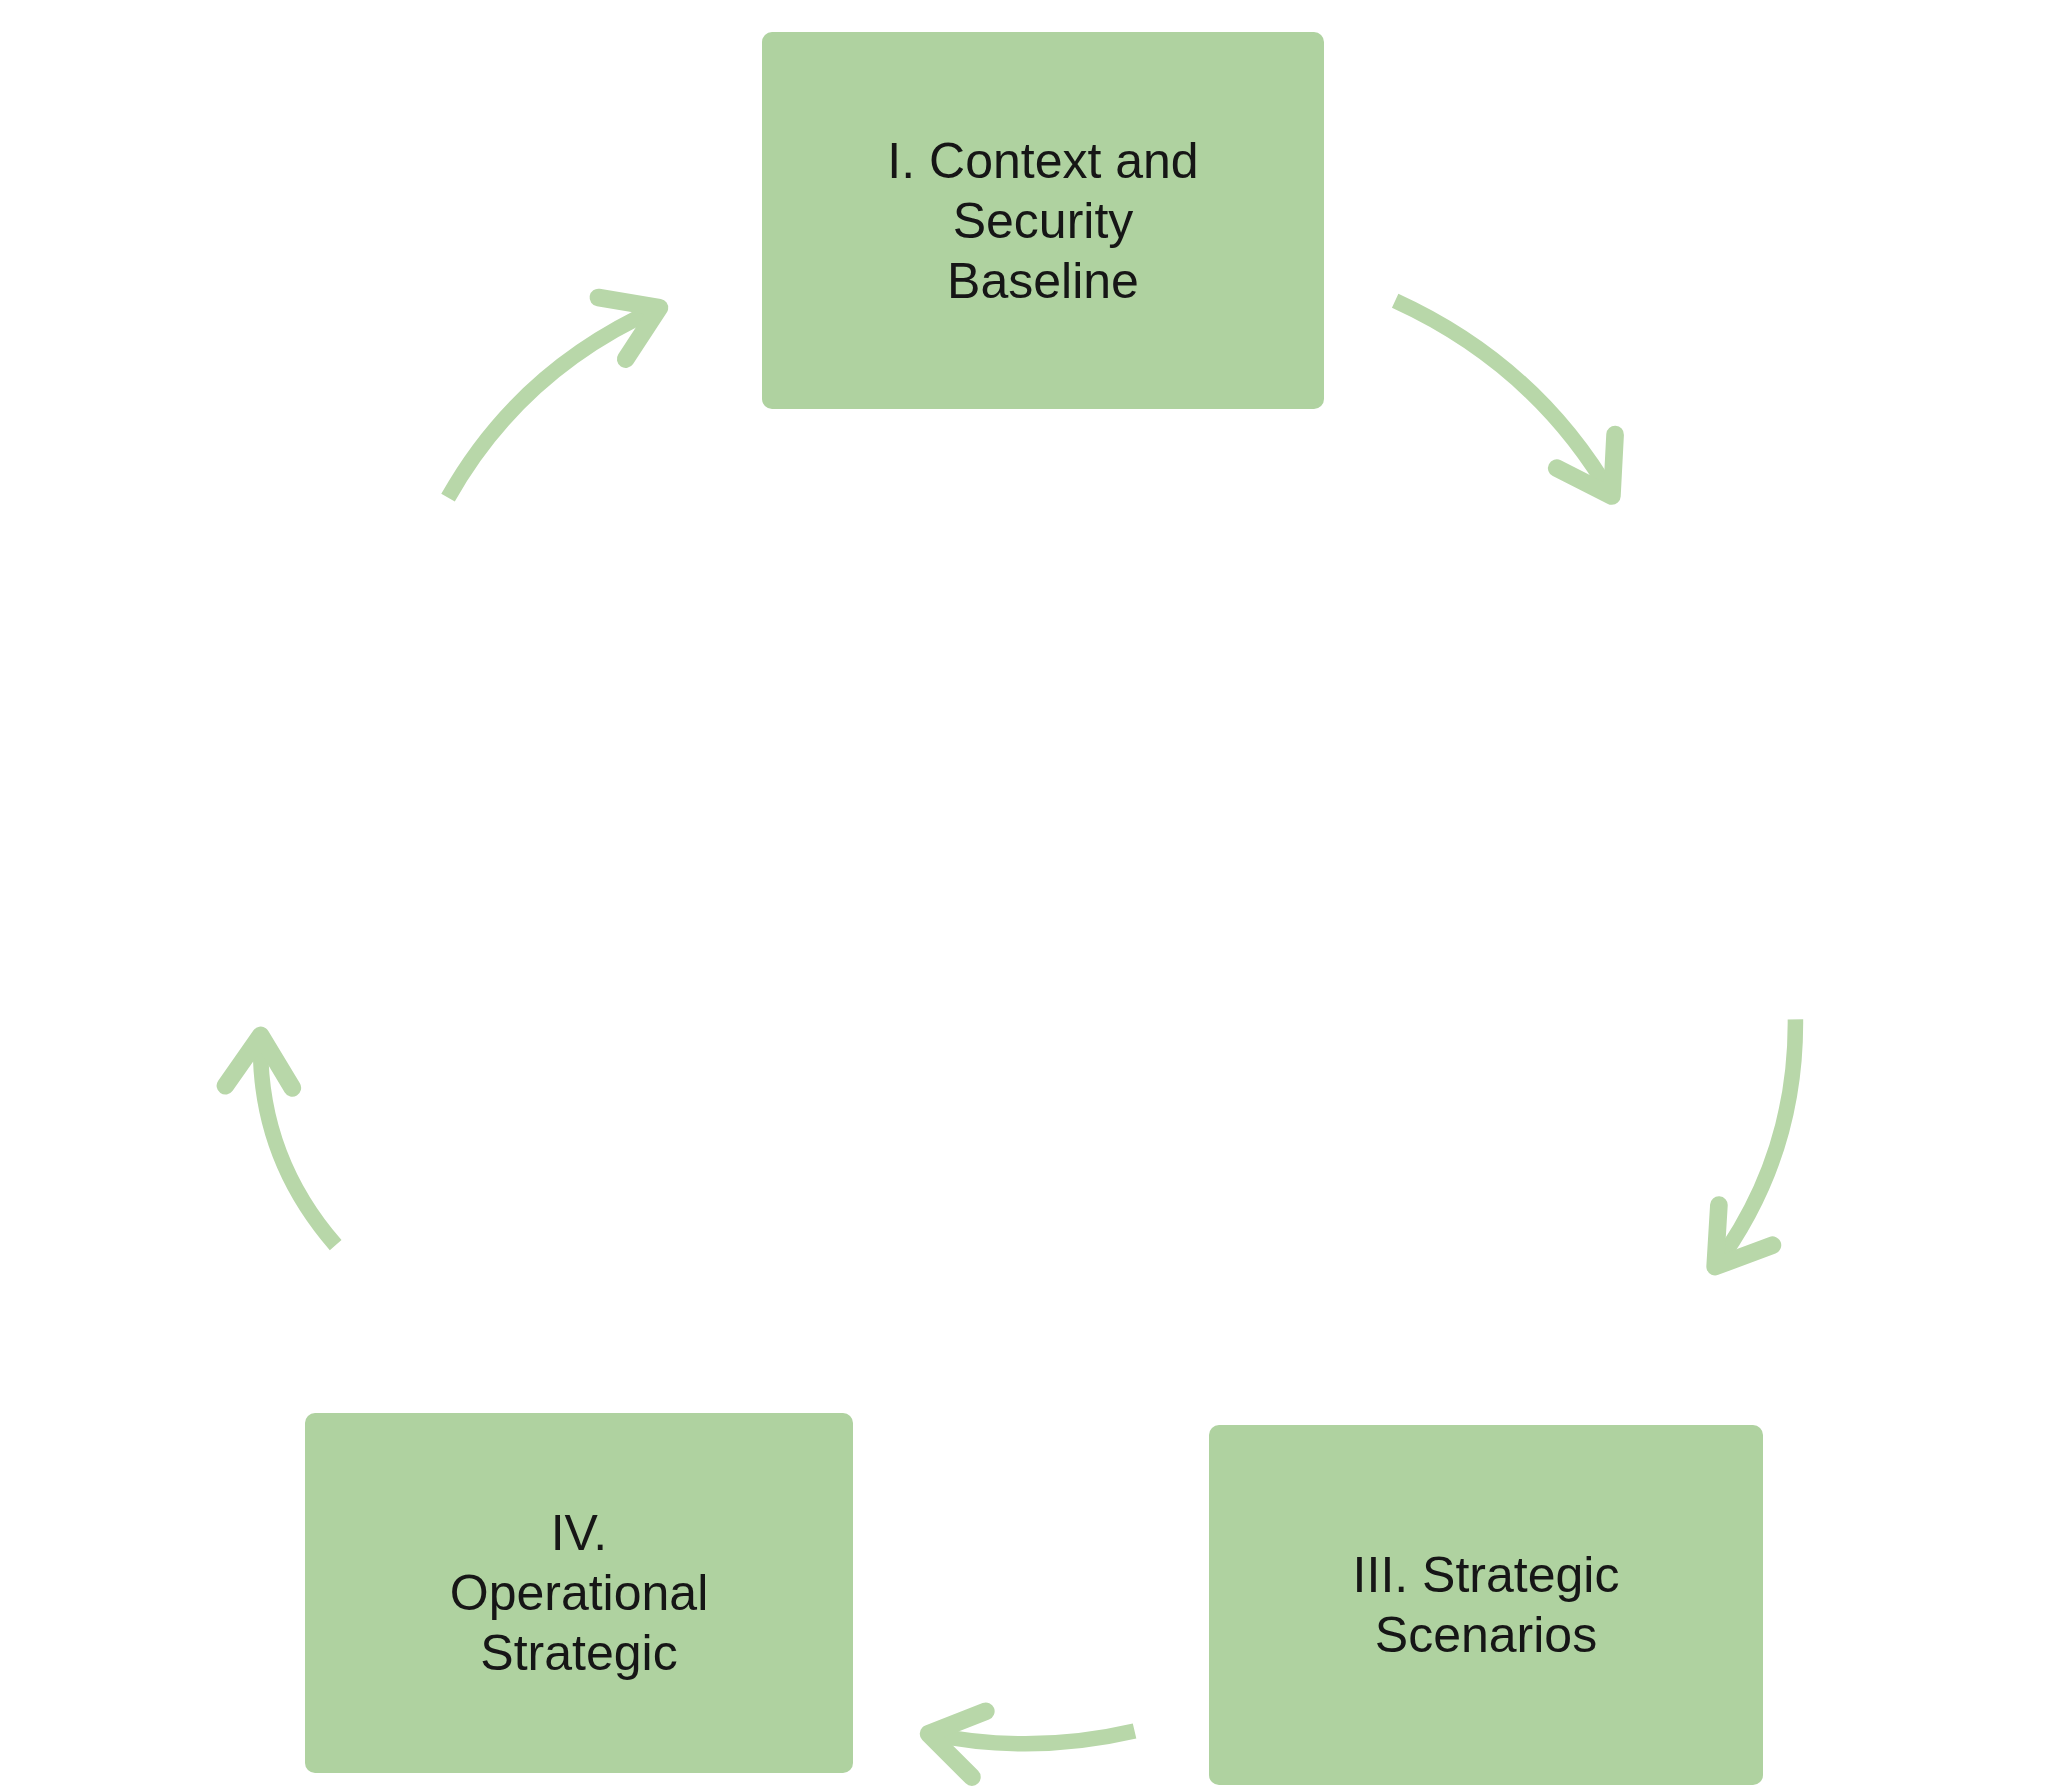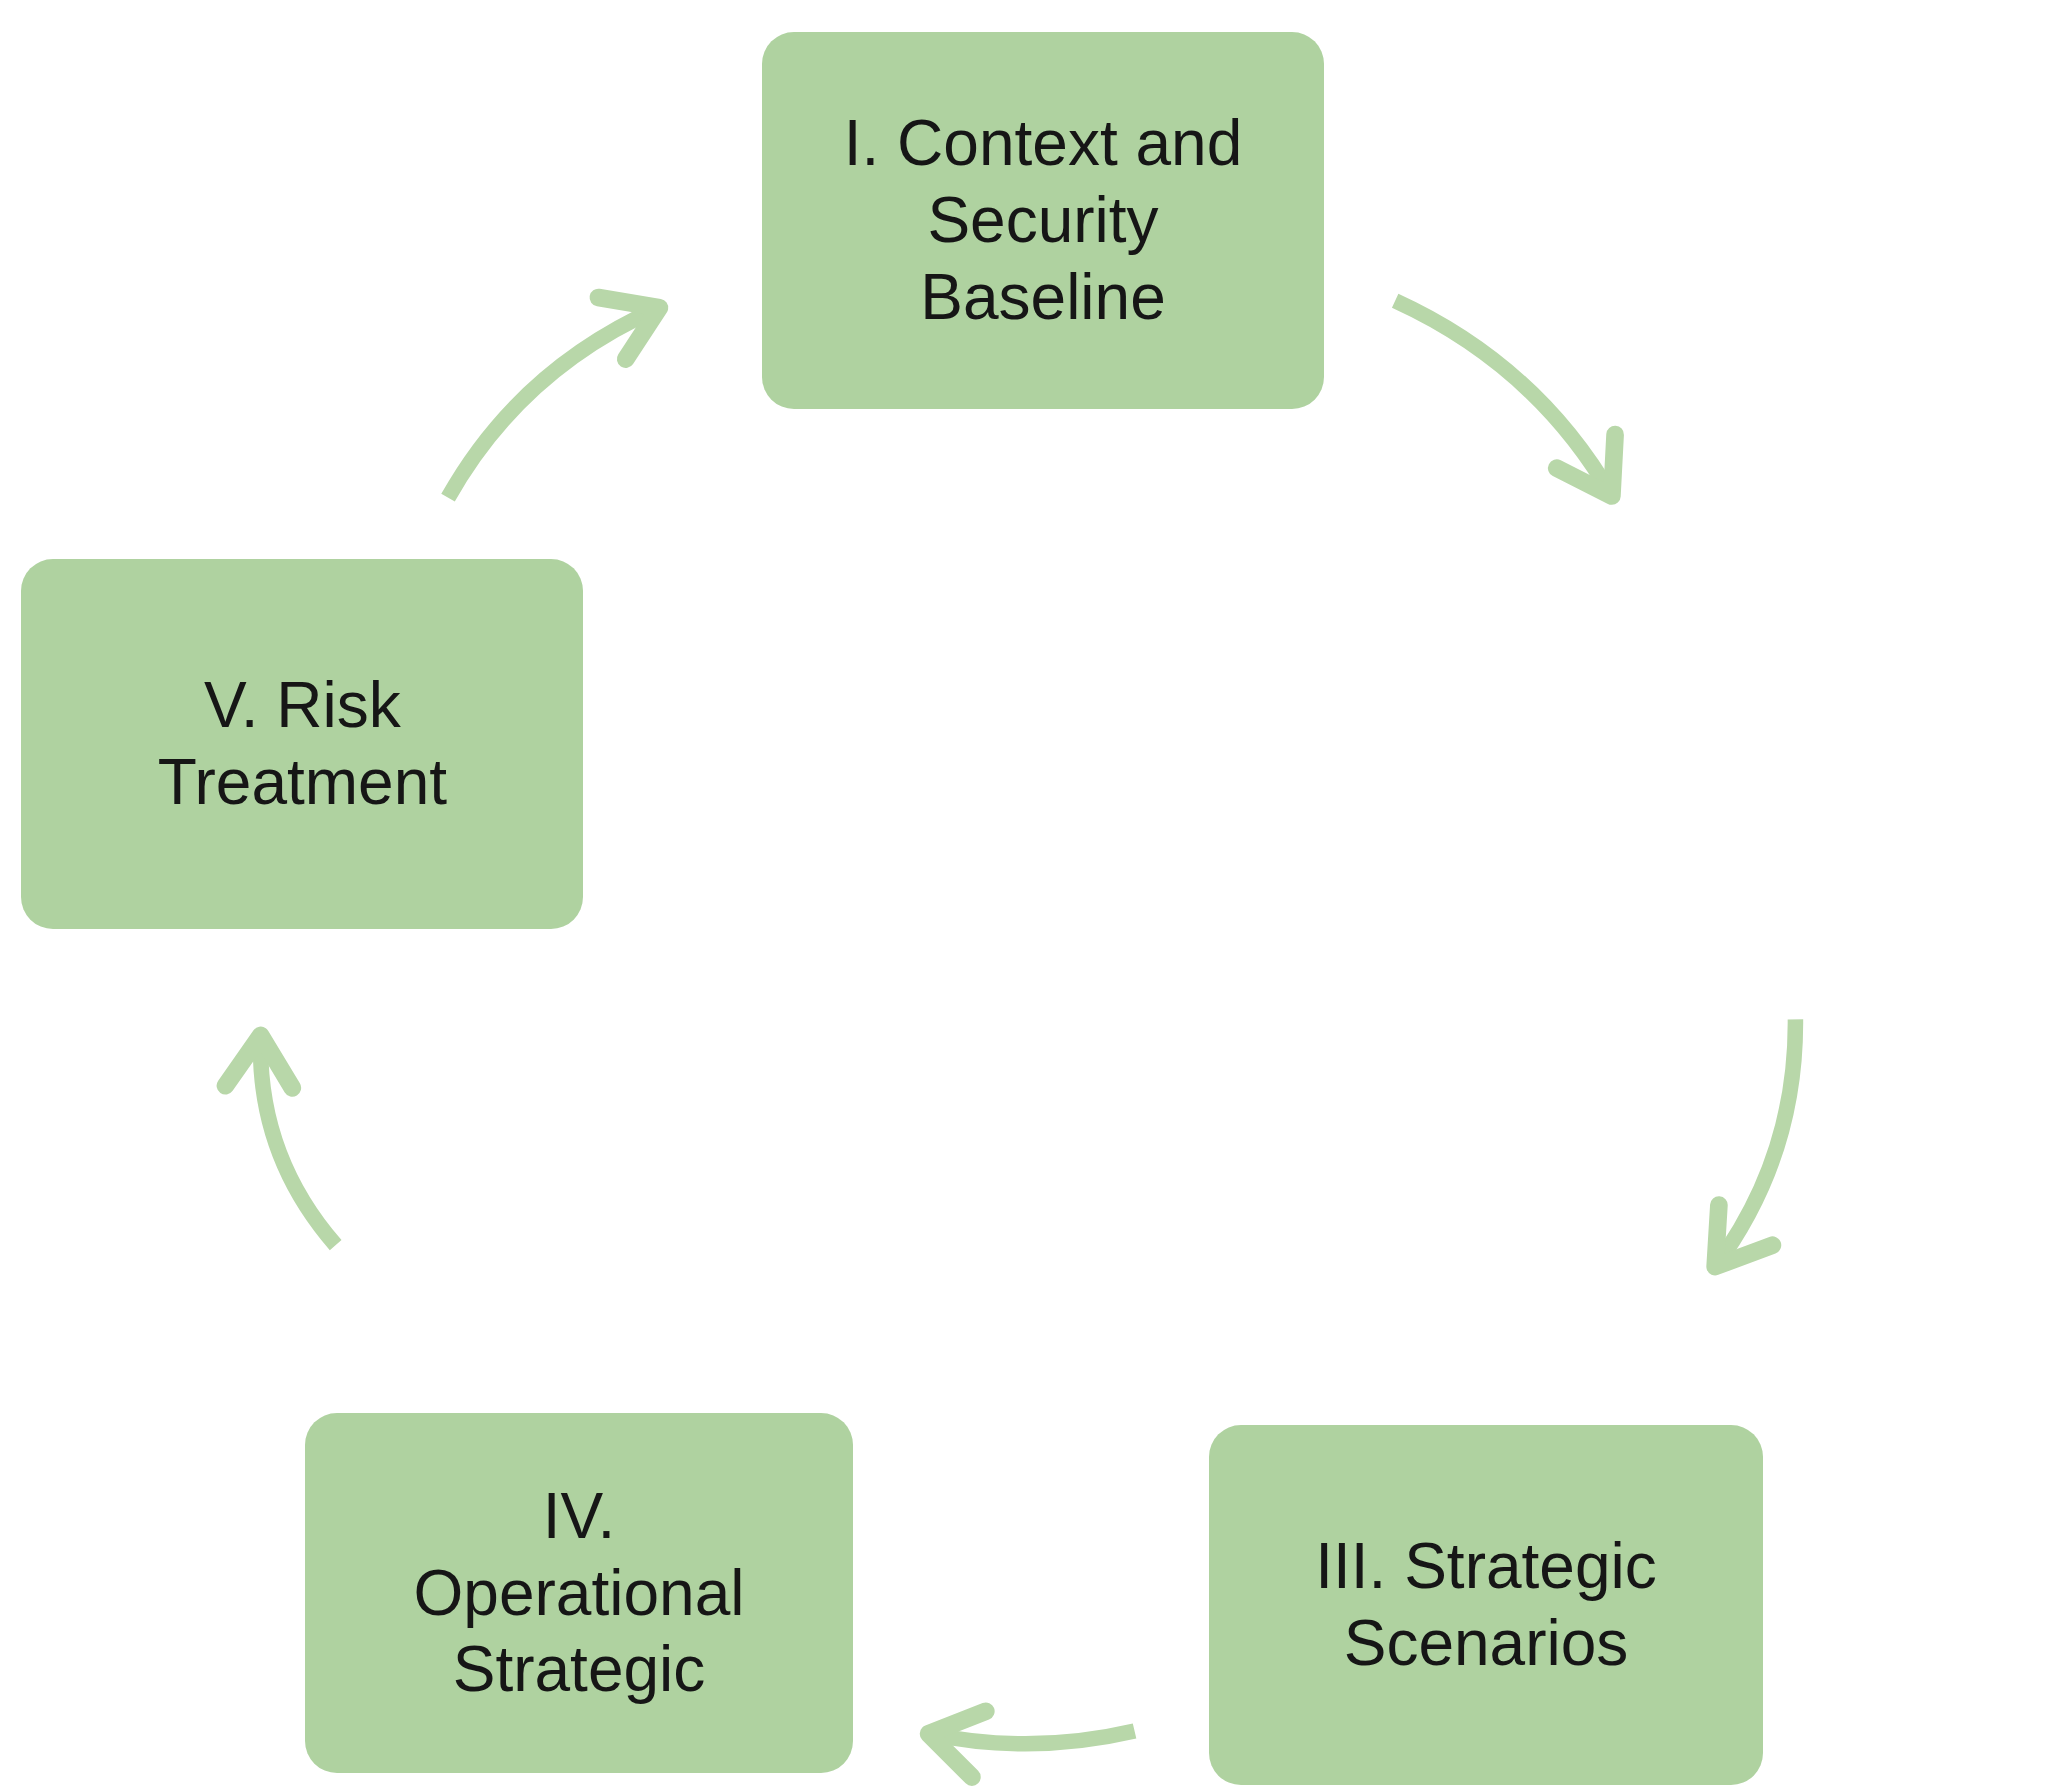--- a/index.html
+++ b/index.html
@@ -35,28 +35,28 @@
   .arrow .head {
     fill: none;
     stroke: var(--arrow-color);
     stroke-width: 33;
     stroke-linecap: round;
     stroke-linejoin: round;
   }
   .node {
     position: absolute;
     background: var(--node-fill);
-    border-radius: 32px;
+    border-radius: 10px;
     display: flex;
     align-items: center;
     justify-content: center;
     text-align: center;
     white-space: pre-line;
     color: var(--text-color);
-    font-size: 64px;
+    font-size: 50px;
     line-height: 1.2;
     padding: 10.7px 21.4px;
   }
   .node-i   { left: 762px; top:   32px; width: 562px; height: 377px; }
   .node-ii  { left: 1501px; top: 555px; width: 535px; height: 369px; }
   .node-iii { left: 1209px; top: 1413px; width: 554px; height: 360px; margin-top: 12px; }
   .node-iv  { left:  305px; top: 1413px; width: 548px; height: 360px; }
   .node-v   { left:   21.4px; top: 559px; width: 562px; height: 370px; }
 </style>
 </head>
@@ -98,17 +98,15 @@
 Baseline</div>
 
 
   <div class="node node-iii">III. Strategic
 Scenarios</div>
 
   <div class="node node-iv">IV.
 Operational
 Strategic</div>
 
-  <div class="node node-v">V. Risk
-Treatment</div>
 
 </div>
 
 
 </body></html>

